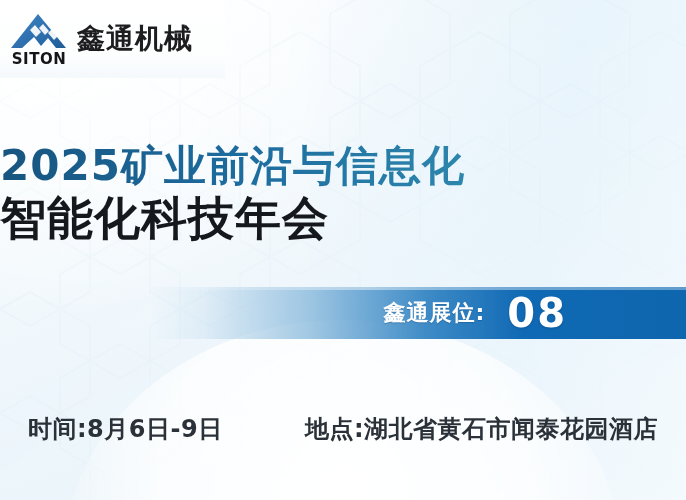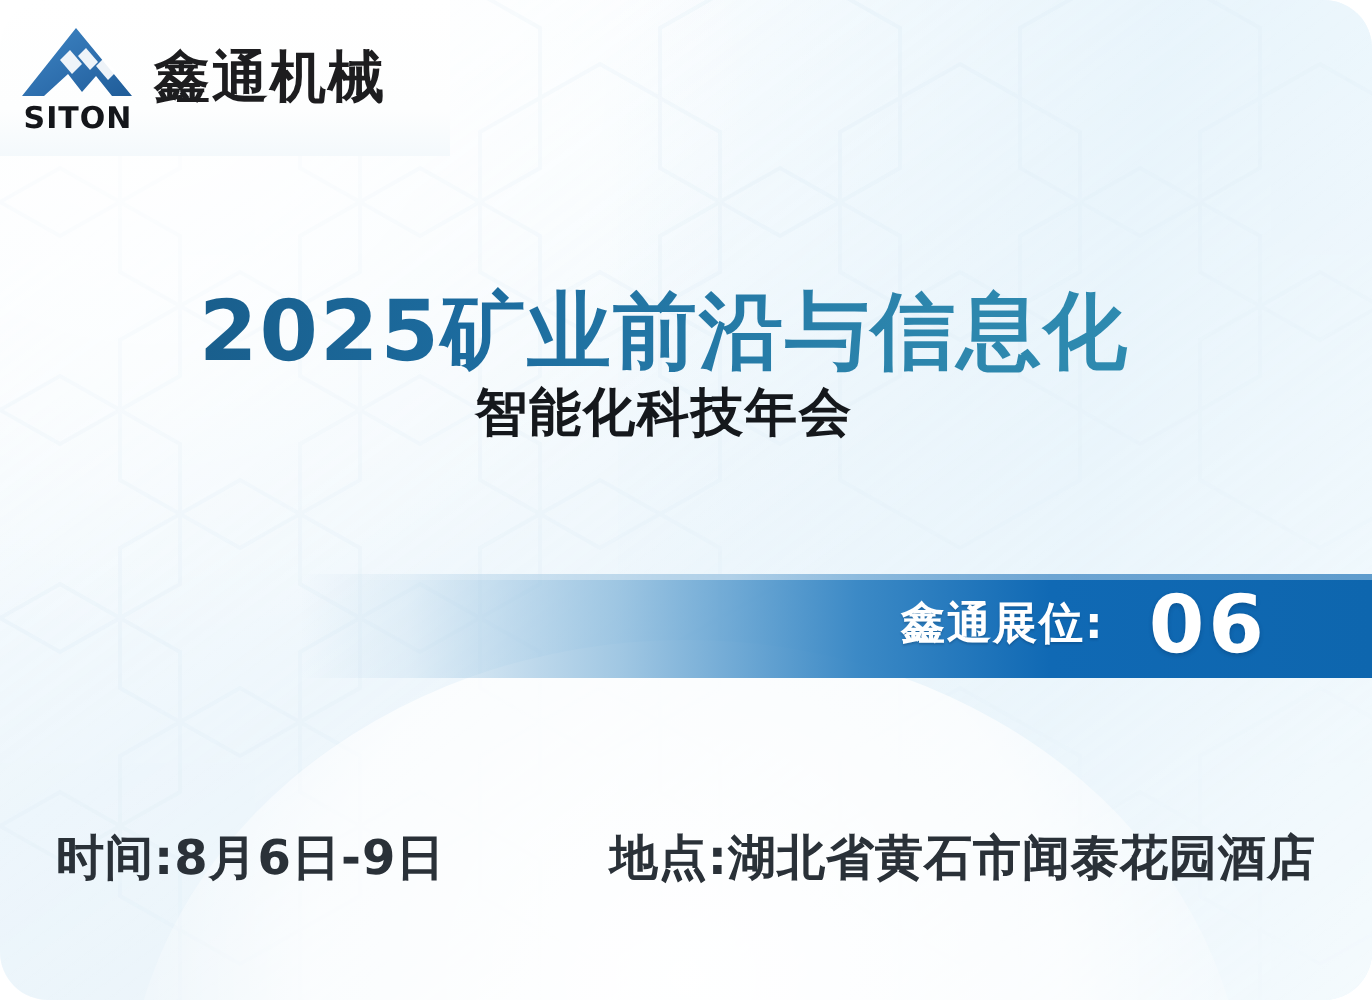--- a/index.html
+++ b/index.html
@@ -13,21 +13,20 @@
     overflow: hidden;
   }
 
   #poster {
     position: relative;
     width: 686px;
     height: 500px;
     overflow: hidden;
     background:
       linear-gradient(160deg, #ffffff 0%, #f6fbfe 28%, #e9f4fb 55%, #e4f1f9 75%, #f2f9fd 100%);
-    border-radius: 24px;
   }
 
   
   .bg-hex {
     position: absolute;
     inset: 0;
     opacity: 0.55;
     pointer-events: none;
   }
   .bg-sheen {
@@ -90,37 +89,37 @@
     line-height: 1;
     font-family: "DejaVu Sans", "Liberation Sans", sans-serif;
   }
 
   
   .headline {
     position: absolute;
     left: 0;
     right: 22px;
     top: 142px;
-    text-align: center;
+    text-align: left;
   }
   .headline-l1 {
     font-size: 42px;
     font-weight: 700;
     letter-spacing: 1px;
     line-height: 1.12;
     color: #1d6a9c;
     background: linear-gradient(95deg, #17557f 0%, #1c6b9e 35%, #2d86ad 70%, #2f8fb3 100%);
     -webkit-background-clip: text;
     background-clip: text;
     -webkit-text-fill-color: transparent;
     white-space: nowrap;
   }
   .headline-l2 {
     margin-top: 4px;
-    font-size: 26px;
+    font-size: 46px;
     font-weight: 700;
     letter-spacing: 1px;
     line-height: 1.12;
     color: #15181c;
     white-space: nowrap;
   }
 
   
   .booth-band {
     position: absolute;
@@ -131,21 +130,21 @@
     background: linear-gradient(90deg,
         rgba(255,255,255,0) 0%,
         rgba(186,215,235,0.30) 10%,
         rgba(125,178,216,0.72) 30%,
         rgba(54,134,196,0.97) 52%,
         #1069b4 70%,
         #0e66ae 100%);
     display: flex;
     align-items: center;
     justify-content: flex-end;
-    padding-right: 52px;
+    padding-right: 119px;
     box-sizing: border-box;
   }
   .booth-band::after {
     content: "";
     position: absolute;
     left: 0; right: 0; top: 0;
     height: 3px;
     background: linear-gradient(90deg, rgba(255,255,255,0) 0%, rgba(255,255,255,0.45) 40%, rgba(160,200,230,0.55) 100%);
   }
   .booth-label {
@@ -262,21 +261,21 @@
     <div class="logo-cn">鑫通机械</div>
   </div>
 
   <div class="headline">
     <div class="headline-l1">2025矿业前沿与信息化</div>
     <div class="headline-l2">智能化科技年会</div>
   </div>
 
   <div class="booth-band">
     <span class="booth-label">鑫通展位:</span>
-    <span class="booth-number">06</span>
+    <span class="booth-number">08</span>
   </div>
 
   <div class="info-row">
     <span class="info-time">时间:8月6日-9日</span>
     <span class="info-place">地点:湖北省黄石市闻泰花园酒店</span>
   </div>
 
 </div>
 
 </body></html>

